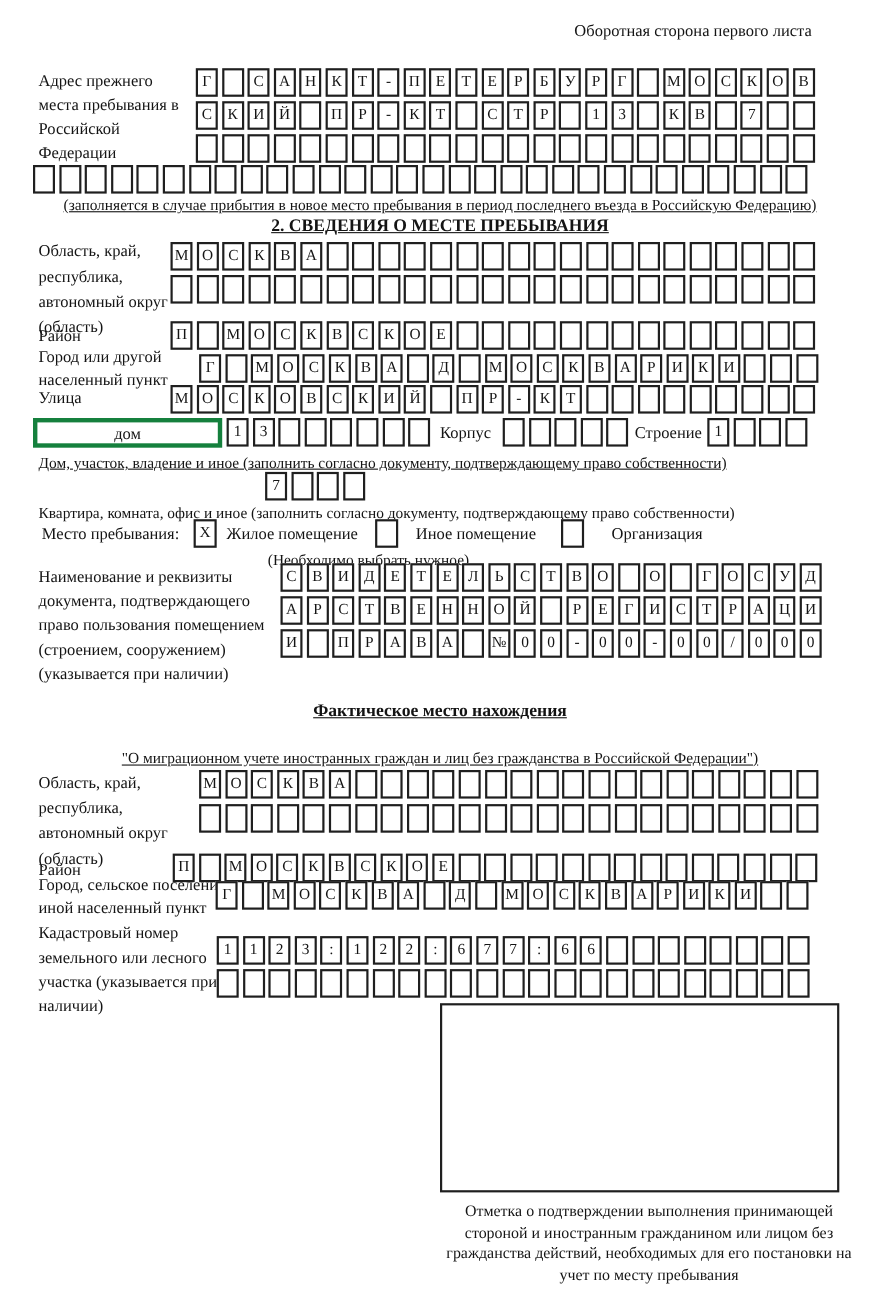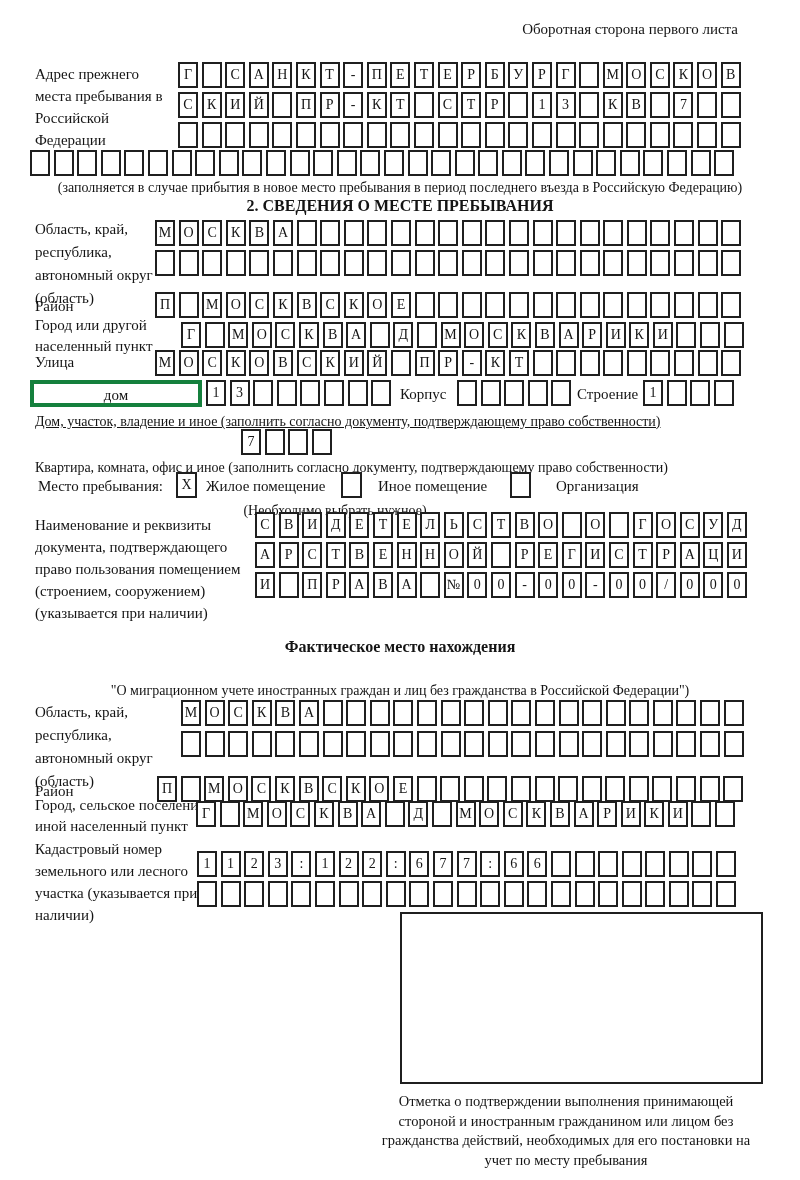--- a/index.html
+++ b/index.html
@@ -7,21 +7,21 @@
   .page{position:relative;width:800px;height:1180px;background:#fff;overflow:hidden;}
   .abs{position:absolute;}
   .char-row{display:flex;gap:3.6px;}
   .cell{box-sizing:border-box;flex:0 0 20px;width:20px;height:26px;border:2px solid #1f1f1f;
         font-size:14px;line-height:21px;text-align:center;background:#fff;}
   .label{font-size:15px;line-height:23px;}
   .lh21{line-height:21px;}
   .lh22{line-height:22px;}
   .caption{font-size:14px;line-height:19px;}
   .title{font-size:16px;font-weight:bold;}
-  .center{left:0;width:800px;text-align:center;}
+  .center{left:0;width:800px;text-align:center;text-decoration:underline;}
   .bigbox{box-sizing:border-box;border:4px solid #15803d;height:27px;text-align:center;
           font-size:15px;line-height:23px;background:#fff;}
   .checkbox{box-sizing:border-box;width:21px;height:26px;border:2px solid #1f1f1f;
             font-size:14px;line-height:21px;text-align:center;background:#fff;}
   .stamp-rect{box-sizing:border-box;border:2px solid #1f1f1f;background:#fff;}
 </style>
 </head>
 <body>
 
 <div class="page">
@@ -560,15 +560,15 @@
       <span class="cell"></span>
       <span class="cell"></span>
       <span class="cell"></span>
       <span class="cell"></span>
       <span class="cell"></span>
       <span class="cell"></span>
       <span class="cell"></span>
     </div>
 
   <div class="abs stamp-rect" style="top:912px;left:400px;width:363px;height:172px;"></div>
-  <div class="abs" style="top:1092px;left:372px;width:388px;text-align:center;font-size:14.5px;line-height:19.5px;">Отметка о подтверждении выполнения принимающей стороной и иностранным гражданином или лицом без гражданства действий, необходимых для его постановки на учет по месту пребывания</div>
+  <div class="abs" style="top:1092px;left:396px;width:388px;text-align:center;font-size:14.5px;line-height:19.5px;">Отметка о подтверждении выполнения принимающей стороной и иностранным гражданином или лицом без гражданства действий, необходимых для его постановки на учет по месту пребывания</div>
 
 </div>
 
 </body></html>

